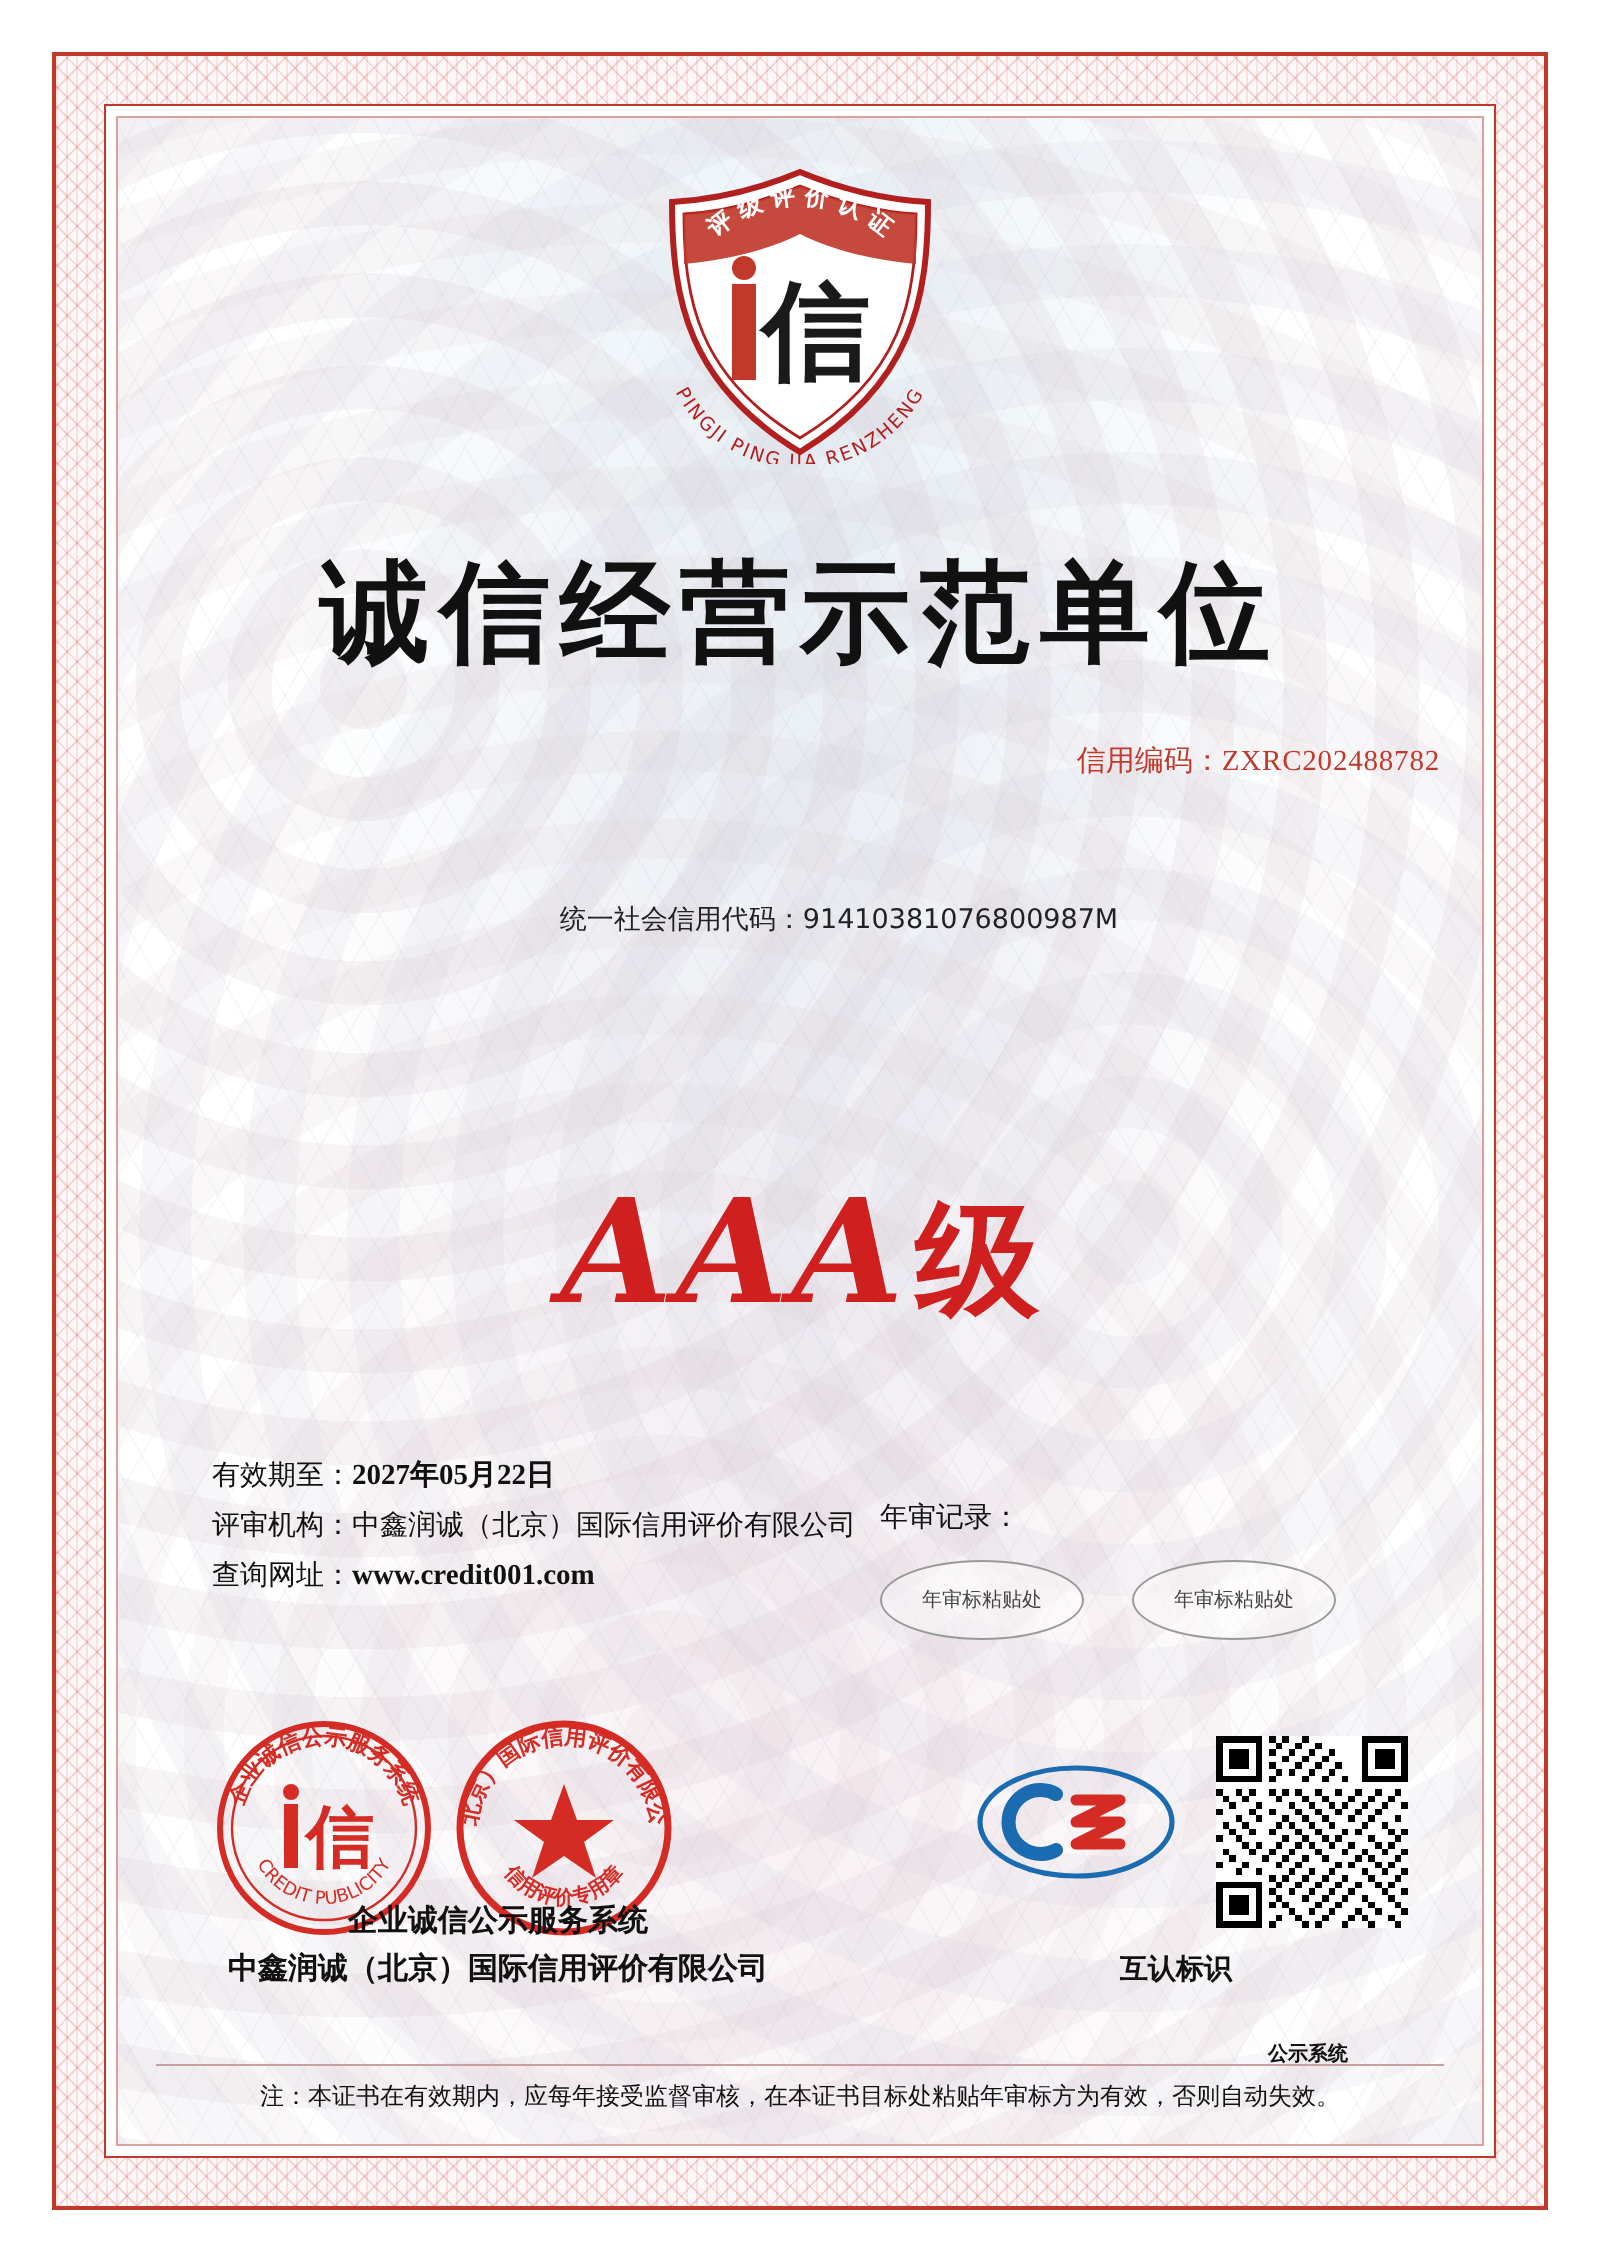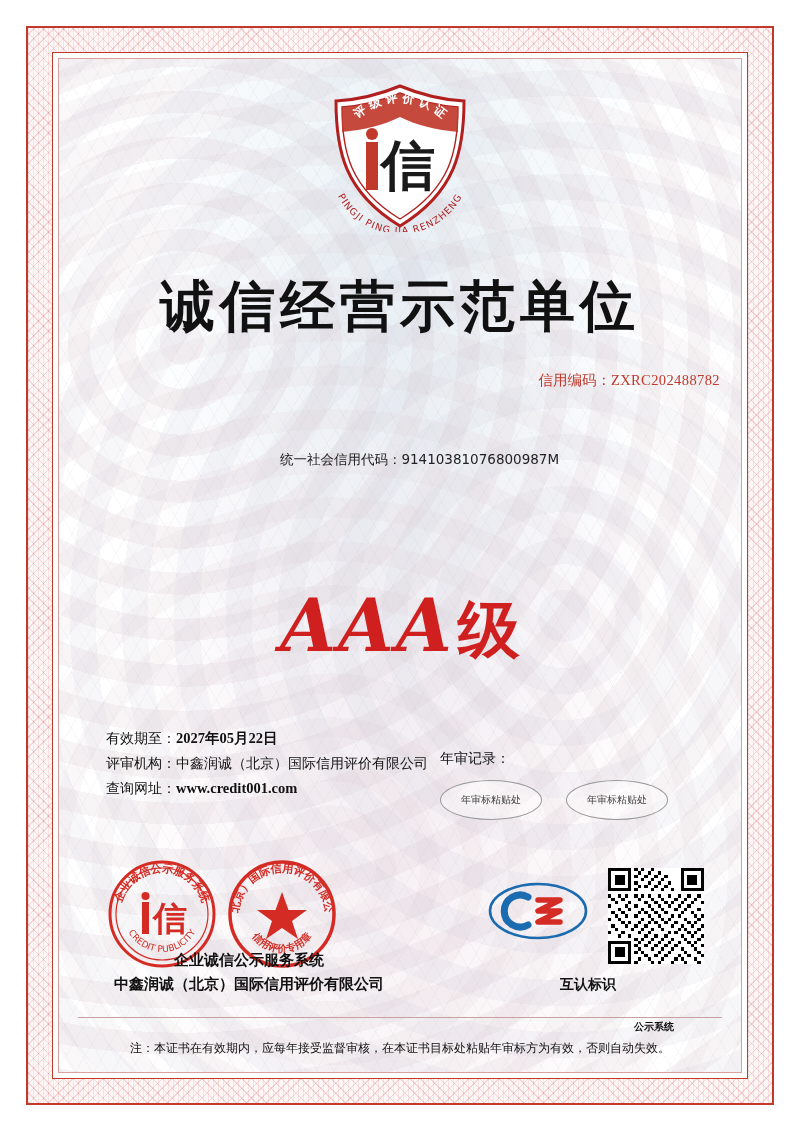--- a/index.html
+++ b/index.html
@@ -280,21 +280,21 @@
     font-size: 10px;
     font-weight: bold;
     margin-top: 44px;
   }
 
   .footnote {
     position: absolute;
     left: 20px; right: 20px;
     bottom: 16px;
     border-top: 1px solid #c9a0a0;
-    padding-top: 22px;
+    padding-top: 7px;
     font-family: "DejaVu Sans", sans-serif;
     font-size: 12px;
     color: #111111;
     text-align: center;
     white-space: nowrap;
   }
 </style>
 </head>
 <body>
 

